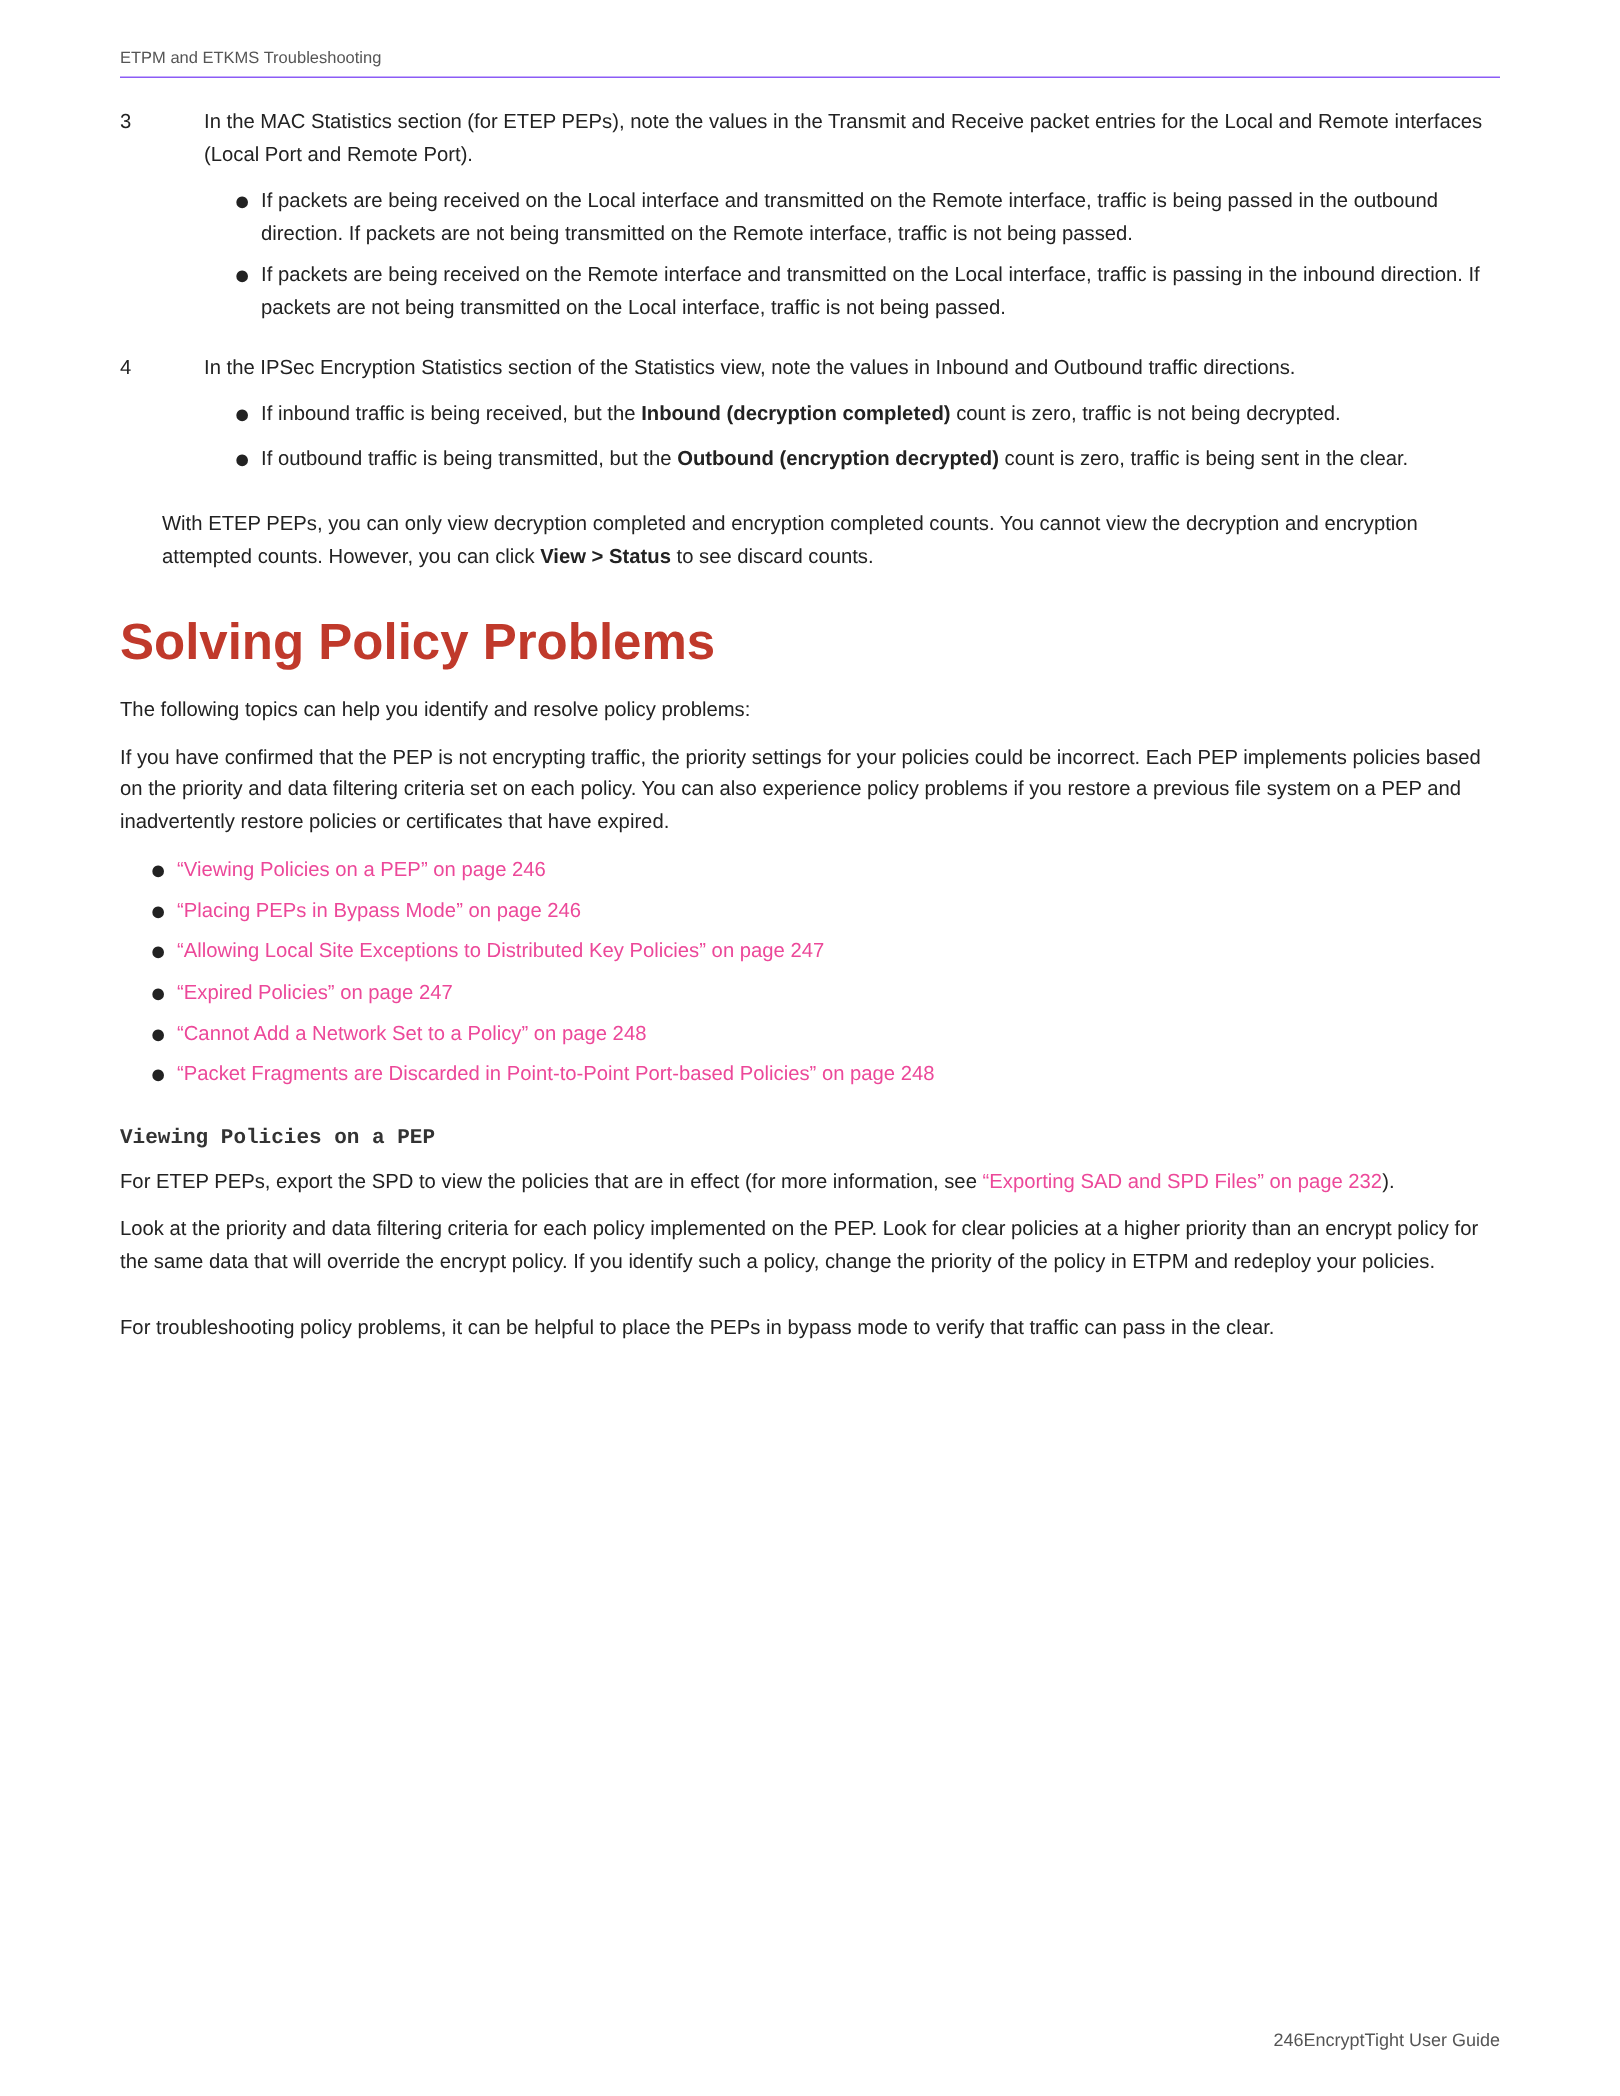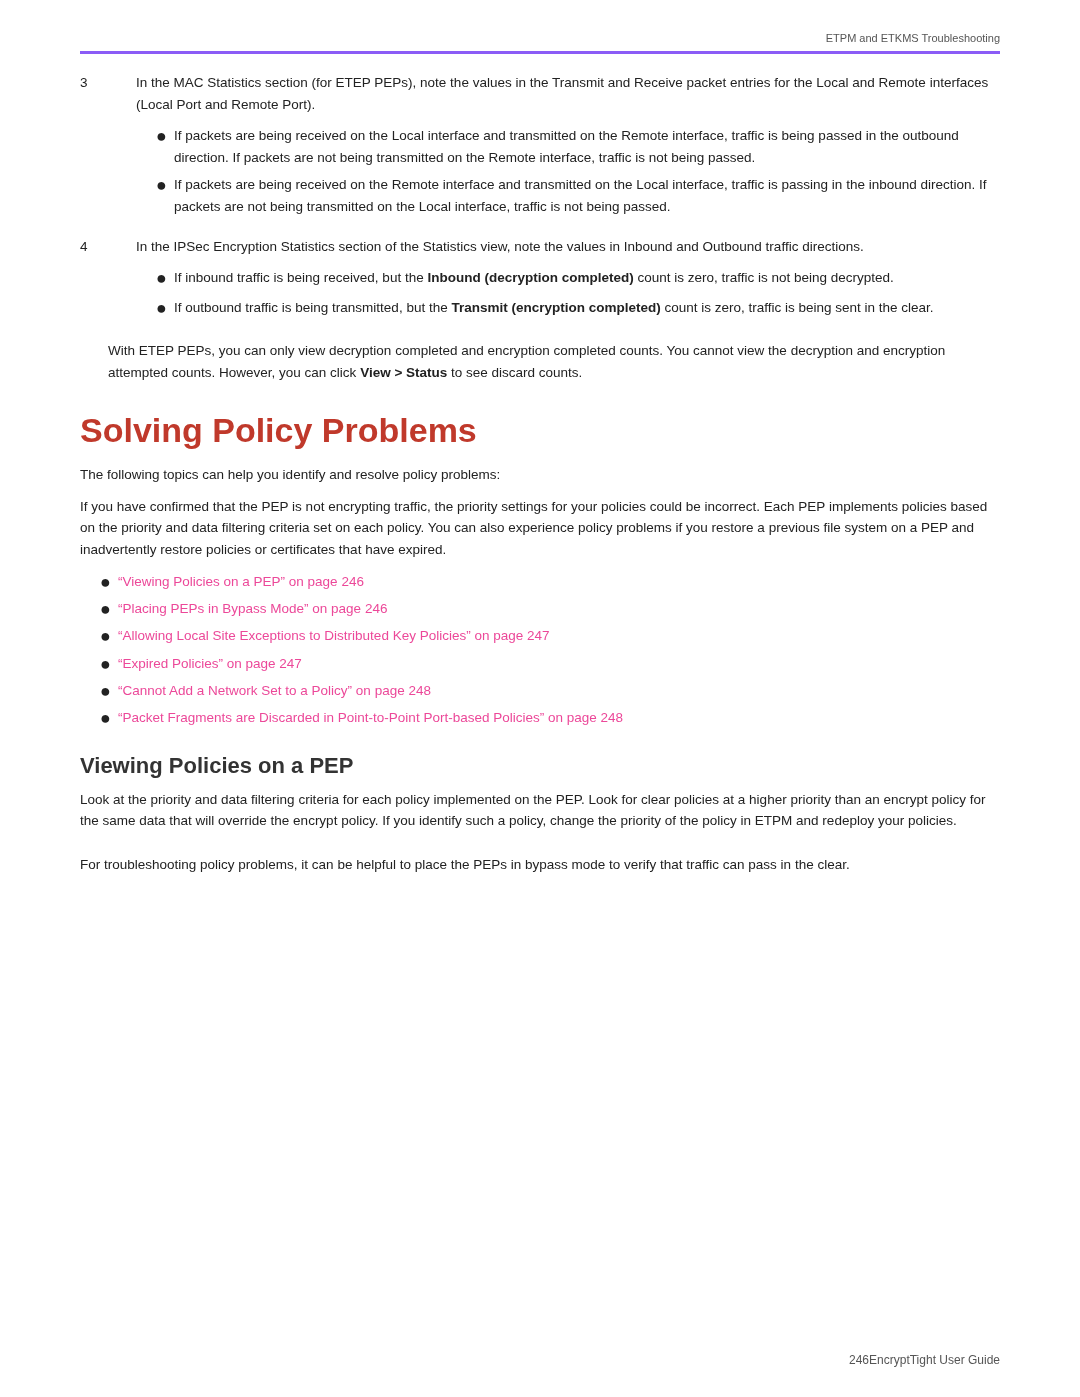--- a/index.html
+++ b/index.html
@@ -9,24 +9,23 @@
       color: #222;
       background: #fff;
       width: 1080px;
       min-height: 1397px;
       position: relative;
     }
     .page {
       padding: 30px 80px 60px 80px;
     }
     .header-bar {
-      border-bottom: 3px solid #8b5cf6;
+      border-bottom: 1px solid #8b5cf6;
       padding-bottom: 6px;
       margin-bottom: 18px;
-      text-align: right;
     }
     .header-bar span {
       font-size: 11px;
       color: #555;
     }
     .footer-bar {
       position: absolute;
       bottom: 30px;
       left: 80px;
       right: 80px;
@@ -37,25 +36,26 @@
       border-top: none;
     }
     .section-heading {
       font-size: 34px;
       font-weight: bold;
       color: #c0392b;
       margin-bottom: 14px;
       margin-top: 10px;
     }
     .sub-heading {
-      font-size: 22px;
+      font-size: 14px;
       font-weight: bold;
       color: #333;
       margin-bottom: 10px;
       margin-top: 20px;
+      font-family: Liberation Mono, monospace;
     }
     p {
       line-height: 1.6;
       margin-bottom: 10px;
     }
     .numbered-list {
       list-style: none;
       padding-left: 0;
       margin-bottom: 10px;
     }
@@ -145,21 +145,21 @@
       <span class="num-label">4</span>
       <div class="indent-block">
         <p>In the IPSec Encryption Statistics section of the Statistics view, note the values in Inbound and Outbound traffic directions.</p>
         <ul class="bullet-list">
           <li>
             <span class="bullet-dot">●</span>
             <span class="bullet-text">If inbound traffic is being received, but the <strong>Inbound (decryption completed)</strong> count is zero, traffic is not being decrypted.</span>
           </li>
           <li>
             <span class="bullet-dot">●</span>
-            <span class="bullet-text">If outbound traffic is being transmitted, but the <strong>Transmit (encryption completed)</strong> count is zero, traffic is being sent in the clear.</span>
+            <span class="bullet-text">If outbound traffic is being transmitted, but the <strong>Outbound (encryption decrypted)</strong> count is zero, traffic is being sent in the clear.</span>
           </li>
         </ul>
       </div>
     </li>
   </ul>
 
   <div class="note-block">
     <p>With ETEP PEPs, you can only view decryption completed and encryption completed counts. You cannot view the decryption and encryption attempted counts. However, you can click <strong>View &gt; Status</strong> to see discard counts.</p>
   </div>
 
@@ -194,20 +194,21 @@
       <li>
         <span class="bullet-dot">●</span>
         <a class="link" href="#">“Packet Fragments are Discarded in Point-to-Point Port-based Policies” on page 248</a>
       </li>
     </ul>
   </div>
 
   <div style="margin-top: 22px;">
     <h3 class="sub-heading">Viewing Policies on a PEP</h3>
 
+    <p>For ETEP PEPs, export the SPD to view the policies that are in effect (for more information, see <a class="link" href="#">“Exporting SAD and SPD Files” on page 232</a>).</p>
 
     <p>Look at the priority and data filtering criteria for each policy implemented on the PEP. Look for clear policies at a higher priority than an encrypt policy for the same data that will override the encrypt policy. If you identify such a policy, change the priority of the policy in ETPM and redeploy your policies.</p>
   </div>
 
   <div style="margin-top: 22px;">
 
     <p>For troubleshooting policy problems, it can be helpful to place the PEPs in bypass mode to verify that traffic can pass in the clear.</p>
   </div>
 
   <div class="footer-bar">

